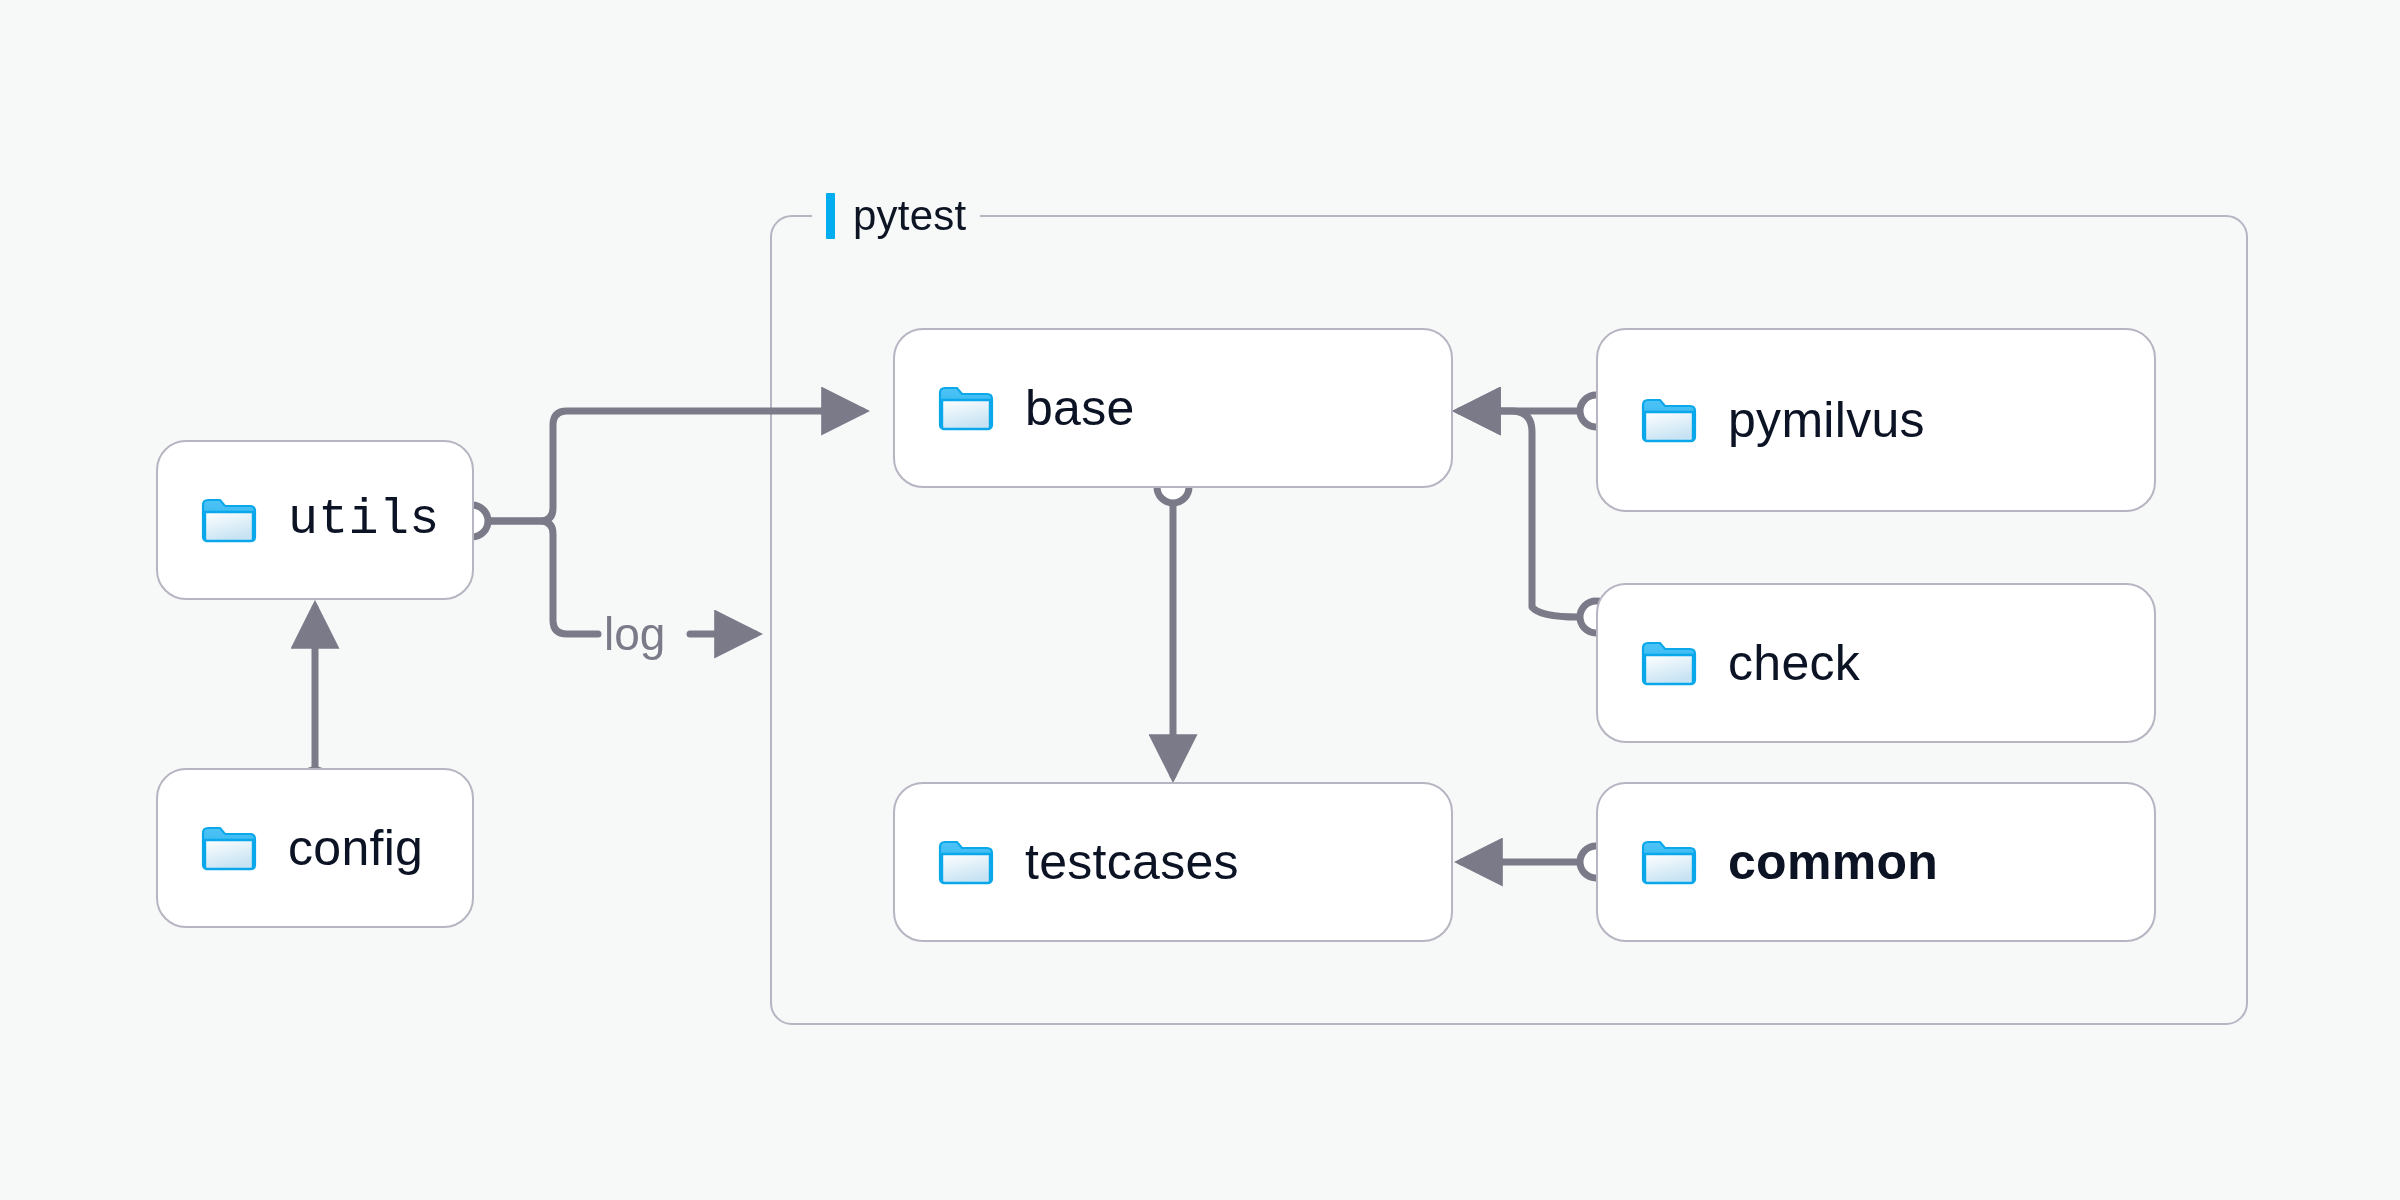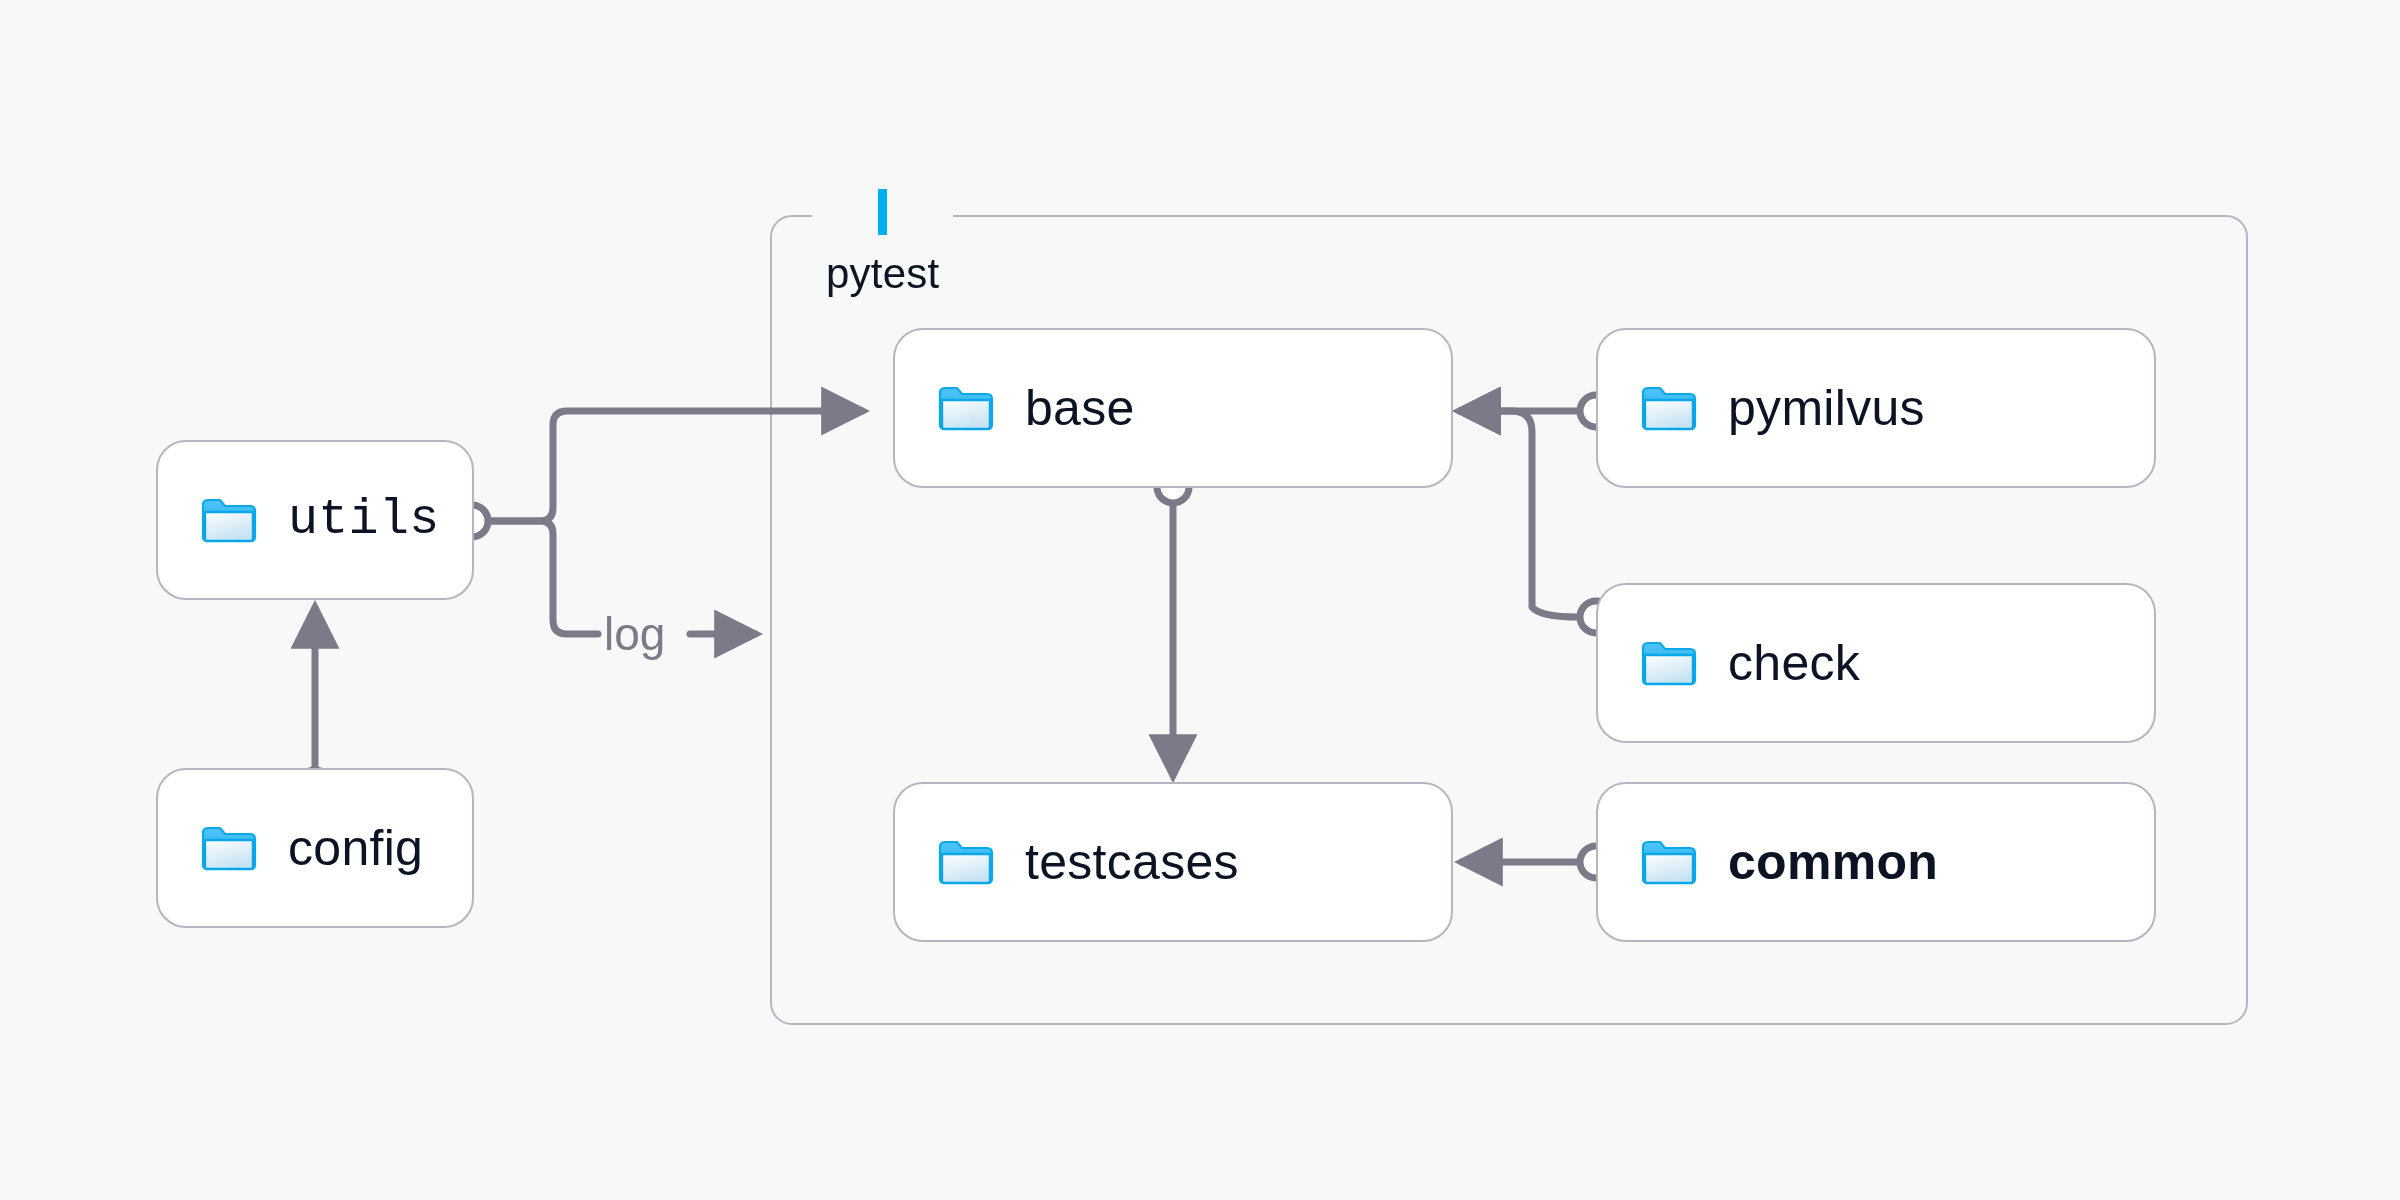--- a/index.html
+++ b/index.html
@@ -47,21 +47,20 @@
 
   .group-label {
     position: absolute;
     display: flex;
     align-items: center;
     gap: 18px;
     background: #f7f8f8;
     padding: 0 14px;
     z-index: 3;
     height: 54px;
-    flex-direction: column;
   }
   .group-label-bar {
     width: 9px;
     height: 46px;
     background: #00aef0;
     border-radius: 1px;
     flex: 0 0 auto;
   }
   .group-label-text {
     font-size: 42px;
@@ -194,21 +193,21 @@
     </div>
 
     <div class="node" style="left:893px; top:782px; width:560px; height:160px;">
       <svg class="folder-icon" viewBox="0 0 58 48">
         <path d="M3 9 Q3 4 8 4 L20 4 L25 10 L50 10 Q55 10 55 15 L55 41 Q55 45 50 45 L8 45 Q3 45 3 41 Z" fill="url(#folderTab)" stroke="#0aa8ea" stroke-width="2.2"></path>
         <path d="M5 16 L53 16 L53 43 Q53 45 51 45 L7 45 Q5 45 5 43 Z" fill="url(#folderFill)" stroke="#0aa8ea" stroke-width="2.4"></path>
       </svg>
       <span class="node-label">testcases</span>
     </div>
 
-    <div class="node" style="left:1596px; top:328px; width:560px; height:160px;">
+    <div class="node" style="left:1596px; top:328px; width:560px; height:184px;">
       <svg class="folder-icon" viewBox="0 0 58 48">
         <path d="M3 9 Q3 4 8 4 L20 4 L25 10 L50 10 Q55 10 55 15 L55 41 Q55 45 50 45 L8 45 Q3 45 3 41 Z" fill="url(#folderTab)" stroke="#0aa8ea" stroke-width="2.2"></path>
         <path d="M5 16 L53 16 L53 43 Q53 45 51 45 L7 45 Q5 45 5 43 Z" fill="url(#folderFill)" stroke="#0aa8ea" stroke-width="2.4"></path>
       </svg>
       <span class="node-label">pymilvus</span>
     </div>
 
     <div class="node" style="left:1596px; top:535px; width:560px; height:160px;margin-top:48px;">
       <svg class="folder-icon" viewBox="0 0 58 48">
         <path d="M3 9 Q3 4 8 4 L20 4 L25 10 L50 10 Q55 10 55 15 L55 41 Q55 45 50 45 L8 45 Q3 45 3 41 Z" fill="url(#folderTab)" stroke="#0aa8ea" stroke-width="2.2"></path>

